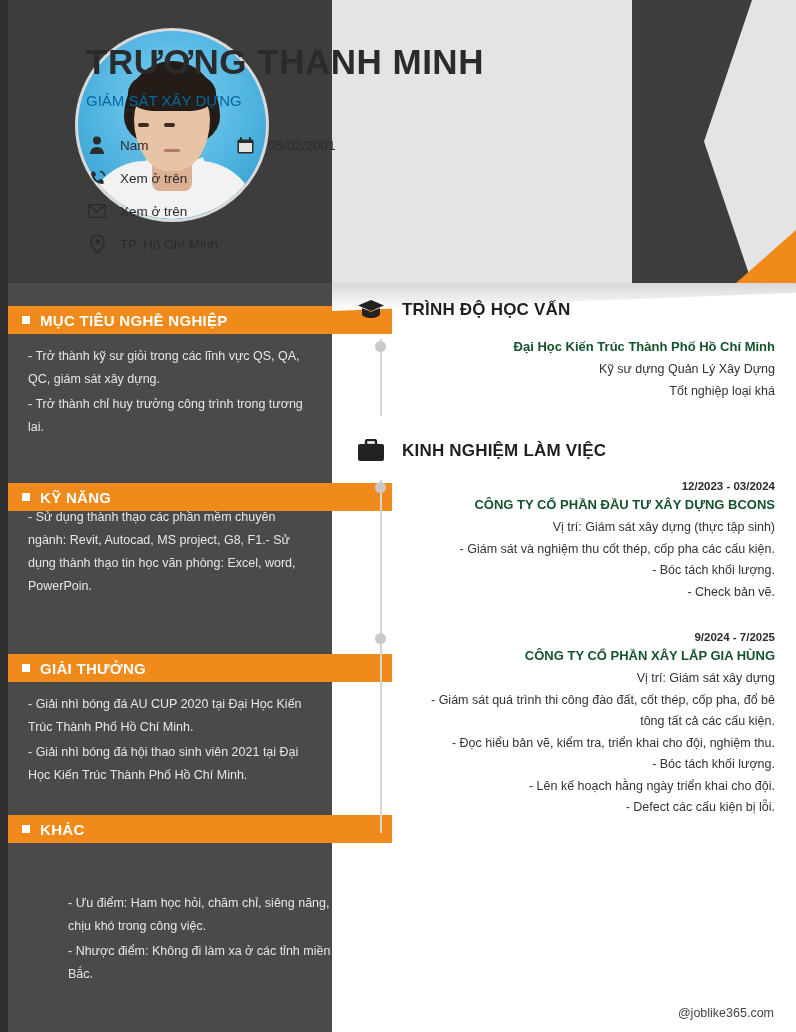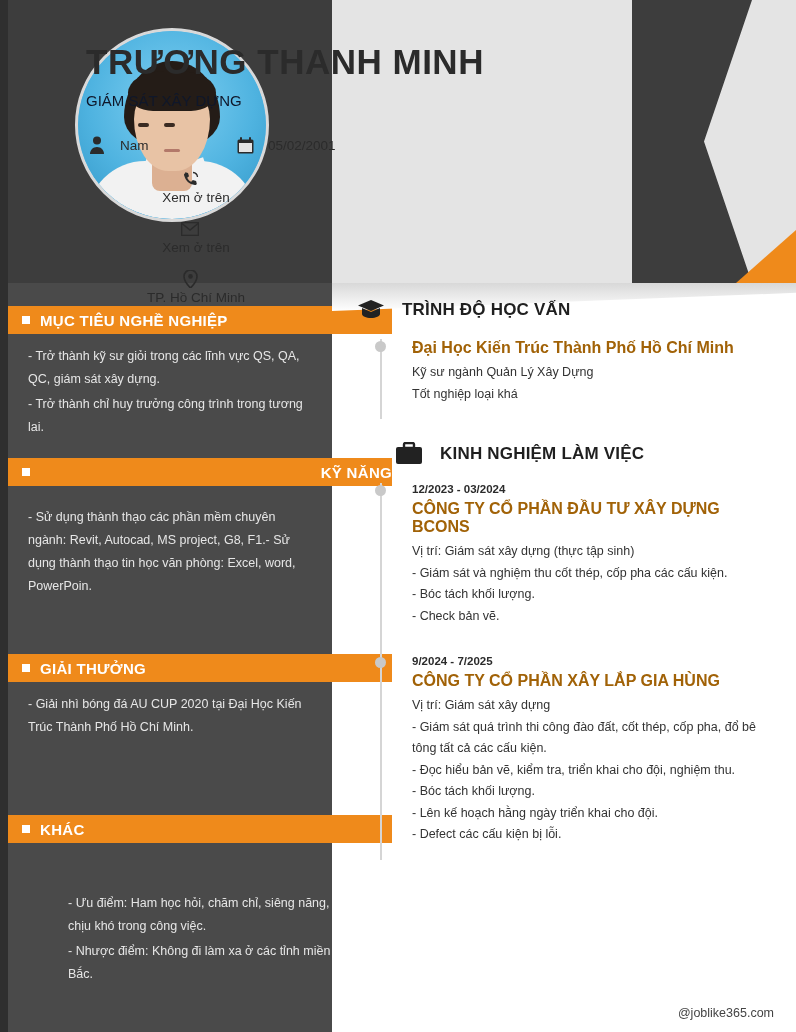--- a/index.html
+++ b/index.html
@@ -166,45 +166,46 @@
     left: 86px; top: 42px;
     font-size: 35px;
     font-weight: bold;
     color: #2b2b2b;
     letter-spacing: .5px;
   }
   .cv-role {
     position: absolute;
     left: 86px; top: 92px;
     font-size: 15px;
-    color: #0f172a;
+    color: #0369a1;
   }
 
   .contact-grid {
     position: absolute;
     left: 86px; top: 135px;
     width: 370px;
   }
   .c-row { display: flex; margin-bottom: 13px; }
   .c-item { display: flex; align-items: center; width: 148px; }
-  .c-item.wide { width: 220px; flex-direction: column; }
+  .c-item.wide { width: 220px; }
   .c-ico {
     width: 22px; height: 20px;
     display: flex; align-items: center; justify-content: center;
     margin-right: 12px;
     color: #2b2b2b;
     flex: 0 0 22px;
   }
   .c-txt { font-size: 13.5px; color: #2b2b2b; }
 
   
   .right-main {
     position: absolute;
     left: 332px; top: 295px;
     width: 443px;
+    text-align: right;
   }
   .r-sec-head {
     display: flex; align-items: center;
     margin-bottom: 14px;
   }
   .r-sec-ico {
     width: 34px; height: 30px;
     margin-left: 22px; margin-right: 14px;
     display: flex; align-items: center; justify-content: center;
     color: #222;
@@ -221,21 +222,21 @@
   }
   .tl-entry { position: relative; padding-bottom: 14px; }
   .tl-dot {
     position: absolute;
     left: -37px; top: 2px;
     width: 11px; height: 11px;
     border-radius: 50%;
     background: #c9c9c9;
   }
   .tl-date { font-size: 11.5px; font-weight: bold; color: #2b2b2b; margin-bottom: 5px; }
-  .tl-org  { font-size: 16px; font-weight: bold; color: #a16207; margin-bottom: 5px; }
+  .tl-org  { font-size: 13px; font-weight: bold; color: #14532d; margin-bottom: 5px; }
   .tl-line { font-size: 12.5px; color: #333; line-height: 1.72; }
 
   .footer-credit {
     position: absolute;
     right: 22px; bottom: 12px;
     font-size: 12.5px;
     color: #444;
   }
 </style>
 </head>
@@ -267,32 +268,33 @@
   </div>
 
   <div class="sec-head" style="top:306px;">
     <span>MỤC TIÊU NGHỀ NGHIỆP</span>
   </div>
   <div class="sec-body" style="top:345px;">
     <p>- Trở thành kỹ sư giỏi trong các lĩnh vực QS, QA, QC, giám sát xây dựng.</p>
     <p>- Trở thành chỉ huy trưởng công trình trong tương lai.</p>
   </div>
 
-  <div class="sec-head" style="top:458px;justify-content:flex-end;">
+  <div class="sec-head" style="top:483px;">
     <span>KỸ NĂNG</span>
   </div>
   <div class="sec-body" style="top:506px;">
     <p>- Sử dụng thành thạo các phần mềm chuyên ngành: Revit, Autocad, MS project, G8, F1.- Sử dụng thành thạo tin học văn phòng: Excel, word, PowerPoin.</p>
   </div>
 
   <div class="sec-head" style="top:654px;">
     <span>GIẢI THƯỞNG</span>
   </div>
   <div class="sec-body" style="top:693px;">
     <p>- Giải nhì bóng đá AU CUP 2020 tại Đại Học Kiến Trúc Thành Phố Hồ Chí Minh.</p>
+    <p>- Giải nhì bóng đá hội thao sinh viên 2021 tại Đại Học Kiến Trúc Thành Phố Hồ Chí Minh.</p>
   </div>
 
   <div class="sec-head" style="top:815px;">
     <span>KHÁC</span>
   </div>
   <div class="sec-body" style="top:892px;margin-left:40px;">
     <p>- Ưu điểm: Ham học hỏi, chăm chỉ, siêng năng, chịu khó trong công việc.</p>
     <p>- Nhược điểm: Không đi làm xa ở các tỉnh miền Bắc.</p>
   </div>
 
@@ -372,26 +374,26 @@
             <path d="M5 9v6c0 2.2 4 4 9 4s9-1.8 9-4V9l-9 4z" fill="currentColor"></path>
           </svg>
       </span>
       <span class="r-sec-title">TRÌNH ĐỘ HỌC VẤN</span>
     </div>
 
     <div class="timeline">
       <div class="tl-entry">
         <span class="tl-dot"></span>
         <div class="tl-org">Đại Học Kiến Trúc Thành Phố Hồ Chí Minh</div>
-        <div class="tl-line">Kỹ sư ngành Quản Lý Xây Dựng</div>
+        <div class="tl-line">Kỹ sư dựng Quản Lý Xây Dựng</div>
         <div class="tl-line">Tốt nghiệp loại khá</div>
       </div>
     </div>
 
-    <div class="r-sec-head" style="margin-top:20px;margin-left:38px;">
+    <div class="r-sec-head" style="margin-top:20px;">
       <span class="r-sec-ico">
         <svg width="28" height="24" viewBox="0 0 28 24">
             <rect x="9" y="1" width="10" height="5" rx="1.5" fill="none" stroke="currentColor" stroke-width="2.4"></rect>
             <rect x="1" y="5" width="26" height="17" rx="2" fill="currentColor"></rect>
           </svg>
       </span>
       <span class="r-sec-title">KINH NGHIỆM LÀM VIỆC</span>
     </div>
 
     <div class="timeline">

